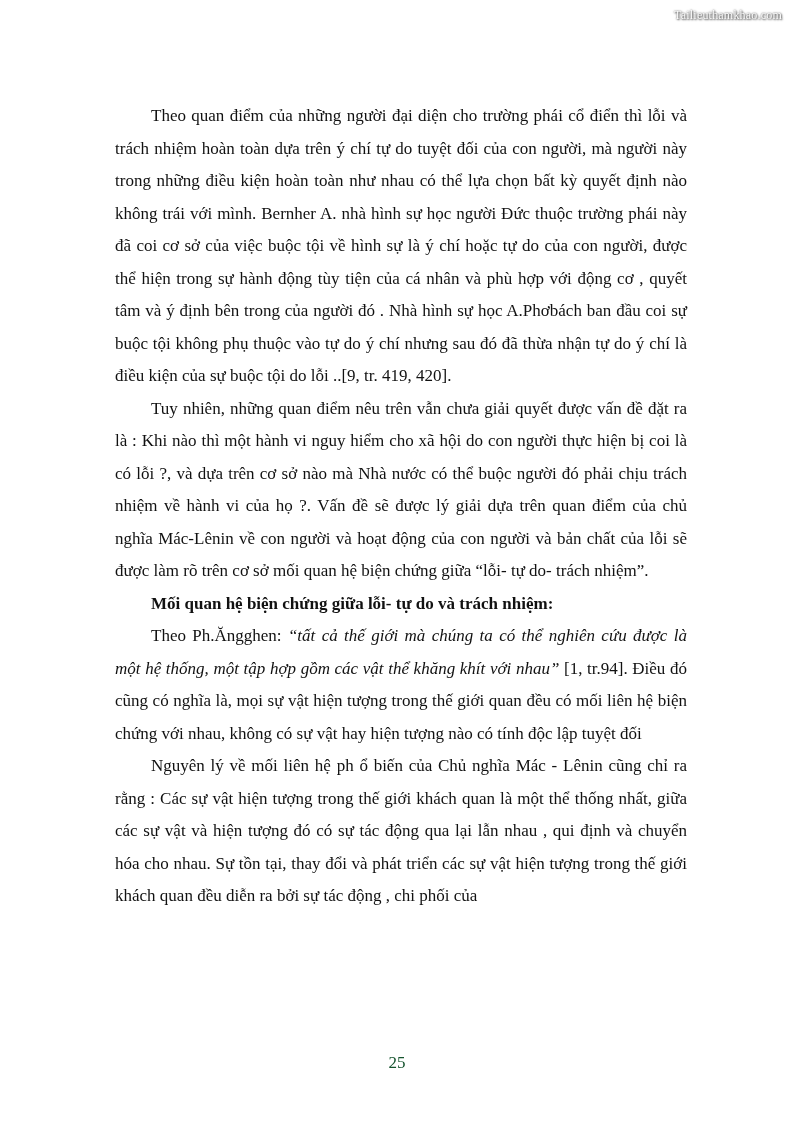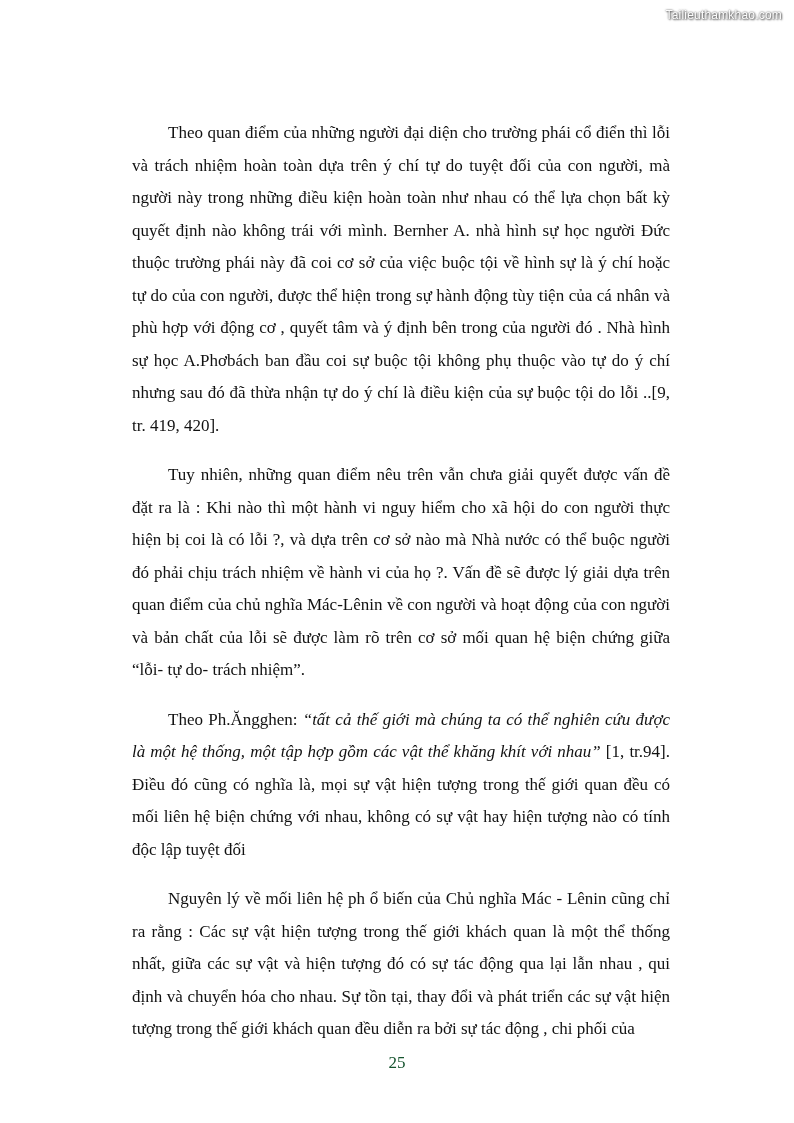--- a/index.html
+++ b/index.html
@@ -17,37 +17,37 @@
   }
   .page {
     position: absolute;
     inset: 0;
     background: #ffffff;
   }
   .watermark {
     position: absolute;
     top: 8px;
     right: 12px;
-    font-family: Liberation Sans, sans-serif;
+    font-family: Liberation Serif, serif;
     font-size: 12px;
     letter-spacing: 0.2px;
     color: #fcfcfc;
     text-shadow: 0 0 2px #4a4a4a, 1px 1px 2px #5a5a5a;
   }
   .content {
     position: absolute;
     top: 100px;
     left: 115px;
     width: 572px;
     text-align: justify;
     font-size: 17px;
     line-height: 32.5px;
   }
   .para {
-    margin: 17px;
+    margin: 0;
     text-indent: 36px;
   }
   .heading .run {
     font-weight: bold;
   }
   .run.italic {
     font-style: italic;
   }
   .run.bold {
     font-weight: bold;
@@ -68,20 +68,21 @@
 <div class="page">
 
   <div class="watermark">Tailieuthamkhao.com</div>
 
   <div class="content">
 
     <p class="para"><span class="run">Theo quan điểm của những người đại diện cho trường phái cổ điển thì lỗi và trách nhiệm hoàn toàn dựa trên ý chí tự do tuyệt đối của con người, mà người này trong những điều kiện hoàn toàn như nhau có thể lựa chọn bất kỳ quyết định nào không trái với mình. Bernher A. nhà hình sự học người Đức thuộc trường phái này đã coi cơ sở của việc buộc tội về hình sự là ý chí hoặc tự do của con người, được thể hiện trong sự hành động tùy tiện của cá nhân và phù hợp với động cơ , quyết tâm và ý định bên trong của người đó . Nhà hình sự học A.Phơbách ban đầu coi sự buộc tội không phụ thuộc vào tự do ý chí nhưng sau đó đã thừa nhận tự do ý chí là điều kiện của sự buộc tội do lỗi ..[9, tr. 419, 420].</span></p>
 
     <p class="para"><span class="run">Tuy nhiên, những quan điểm nêu trên vẫn chưa giải quyết được vấn đề đặt ra là : Khi nào thì một hành vi nguy hiểm cho xã hội do con người thực hiện bị coi là có lỗi ?, và dựa trên cơ sở nào mà Nhà nước có thể buộc người đó phải chịu trách nhiệm về hành vi của họ ?. Vấn đề sẽ được lý giải dựa trên quan điểm của chủ nghĩa Mác-Lênin về con người và hoạt động của con người và bản chất của lỗi sẽ được làm rõ trên cơ sở mối quan hệ biện chứng giữa “lỗi- tự do- trách nhiệm”.</span></p>
 
+    <p class="para heading"><span class="run bold">Mối quan hệ biện chứng giữa lỗi- tự do và trách nhiệm</span><span class="run bold">:</span></p>
 
     <p class="para"><span class="run">Theo Ph.Ăngghen: </span><span class="run italic">“tất cả thế giới mà chúng ta có thể nghiên cứu được là một hệ thống, một tập hợp gồm các vật thể khăng khít với nhau”</span><span class="run"> [1, tr.94]. Điều đó cũng có nghĩa là, mọi sự vật hiện tượng trong thế giới quan đều có mối liên hệ biện chứng với nhau, không có sự vật hay hiện tượng nào có tính độc lập tuyệt đối</span></p>
 
     <p class="para"><span class="run">Nguyên lý về mối liên hệ ph ổ biến của Chủ nghĩa Mác - Lênin cũng chỉ ra rằng : Các sự vật hiện tượng trong thế giới khách quan là một thể thống nhất, giữa các sự vật và hiện tượng đó có sự tác động qua lại lẫn nhau , qui định và chuyển hóa cho nhau. Sự tồn tại, thay đổi và phát triển các sự vật hiện tượng trong thế giới khách quan đều diễn ra bởi sự tác động , chi phối của</span></p>
 
   </div>
 
   <div class="page-number">25</div>
 
 </div>

